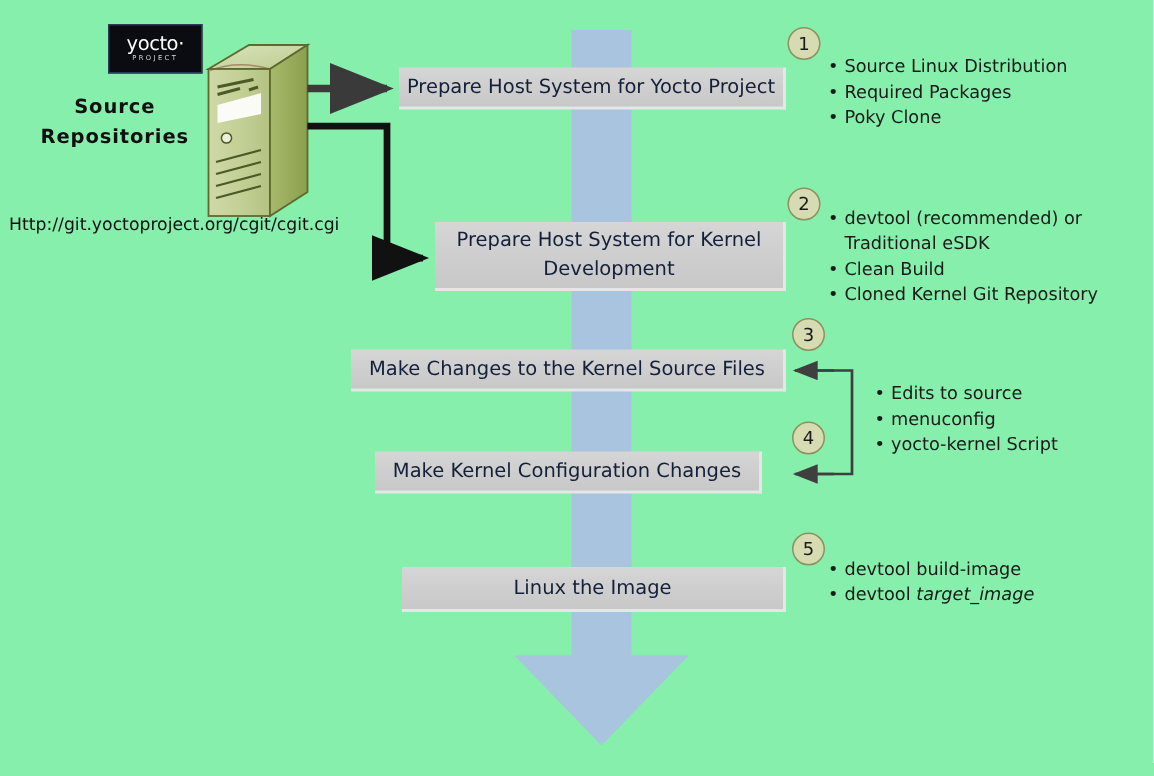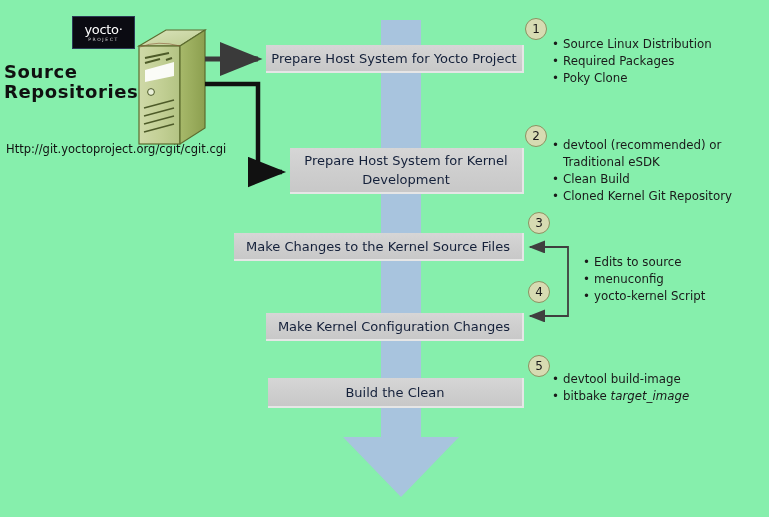--- a/index.html
+++ b/index.html
@@ -62,25 +62,25 @@
   .yocto-logo .yl-sub {
     color: #d8d8d8;
     font-size: 4.5px;
     letter-spacing: 1.6px;
     margin-top: 2px;
   }
 
   
   .src-label {
     position: absolute;
-    left: 4px;
+    left: 14px;
     top: 62px;
     width: 125px;
-    text-align: left;
-    font-size: 18px;
+    text-align: center;
+    font-size: 13px;
     font-weight: bold;
     color: #101010;
     line-height: 20px;
     letter-spacing: 0.6px;
   }
   .src-url {
     position: absolute;
     left: 6px;
     top: 142px;
     width: 230px;
@@ -110,21 +110,21 @@
     display: flex;
     align-items: center;
     justify-content: center;
     text-align: center;
     line-height: 19px;
     box-sizing: border-box;
   }
   #box1 { left: 266px; top: 45px;  width: 258px; height: 28px; }
   #box2 { left: 290px; top: 148px; width: 234px; height: 46px; }
   #box3 { left: 234px; top: 233px; width: 290px; height: 28px; }
-  #box4 { left: 266px; top: 301px; width: 258px; height: 28px; margin-top: 12px; }
+  #box4 { left: 250px; top: 301px; width: 258px; height: 28px; }
   #box5 { left: 268px; top: 378px; width: 256px; height: 30px; }
 
   
   .overlay {
     position: absolute;
     left: 0; top: 0;
     width: 769px;
     height: 517px;
     pointer-events: none;
   }
@@ -236,21 +236,21 @@
       <path d="M8,96 L38,88" stroke="#4d5a28" stroke-width="1.5" fill="none"></path>
       <path d="M8,104 L38,96" stroke="#4d5a28" stroke-width="1.5" fill="none"></path>
       <path d="M4,19 Q22,12 44,18" stroke="#8c5a3a" stroke-width="1" fill="none" opacity="0.6"></path>
     </svg>
   </div>
 
   <div class="pbox" id="box1">Prepare Host System for Yocto Project</div>
   <div class="pbox" id="box3">Make Changes to the Kernel Source Files</div>
   <div class="pbox" id="box2">Prepare Host System for Kernel Development</div>
   <div class="pbox" id="box4">Make Kernel Configuration Changes</div>
-  <div class="pbox" id="box5">Build the Clean</div>
+  <div class="pbox" id="box5">Linux the Image</div>
 
   <svg class="overlay">
     <defs>
       <marker id="arwBlack" markerWidth="9" markerHeight="9" refX="7.6" refY="3.4" orient="auto">
         <polygon points="0,0 8.5,3.4 0,6.8" fill="#111111"></polygon>
       </marker>
       <marker id="arwDark" markerWidth="9" markerHeight="9" refX="7.6" refY="3.4" orient="auto">
         <polygon points="0,0 8.5,3.4 0,6.8" fill="#3a3a3a"></polygon>
       </marker>
       <marker id="arwGrayL" markerWidth="10" markerHeight="10" refX="8.4" refY="3.6" orient="auto">
@@ -300,17 +300,17 @@
     <ul>
       <li>Edits to source</li>
       <li>menuconfig</li>
       <li>yocto-kernel Script</li>
     </ul>
   </div>
 
   <div class="notes" id="notes5">
     <ul>
       <li>devtool build-image</li>
-      <li><span>bitbake </span><span class="italic">target_image</span></li>
+      <li><span>devtool </span><span class="italic">target_image</span></li>
     </ul>
   </div>
 
 </div>
 
 </body></html>

